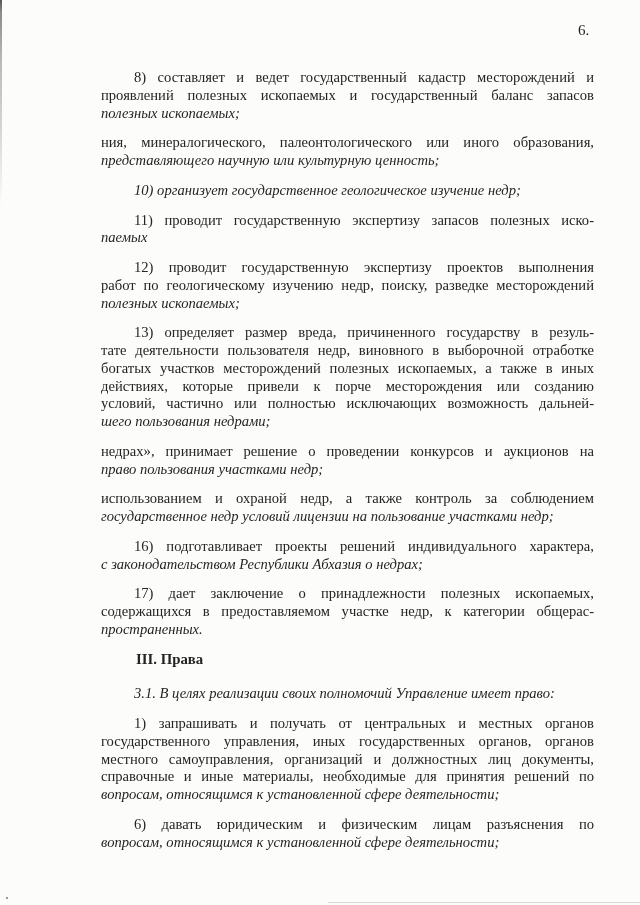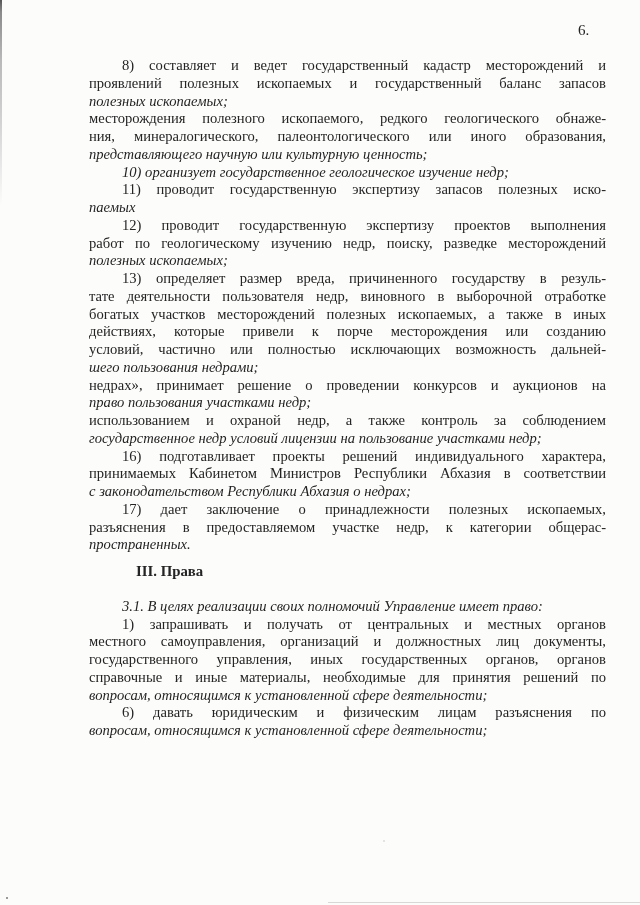--- a/index.html
+++ b/index.html
@@ -20,21 +20,21 @@
     font-size: 15px; line-height: 18px;
   }
   .doc-body {
     position: absolute;
     top: 57px; left: 89px;
     width: 517px;
     font-size: 14.6px;
     line-height: 17.75px;
     text-rendering: optimizeLegibility;
   }
-  .paragraph { margin: 0; }
+  .paragraph { margin: 12px; }
   .line {
     height: 17.75px;
     overflow: hidden;
     text-align: justify;
     text-align-last: justify;
     white-space: normal;
   }
   .line.first { text-indent: 33px; }
   .line.last { text-align: left; text-align-last: left; font-style: italic; }
   .heading {
@@ -71,21 +71,20 @@
 <div class="scan-page" style="--bg: #fcfcfb; --fg: #242424;">
   <div class="page-number">6.</div>
 
   <div class="doc-body">
       <div class="paragraph">
         <div class="line first">8) составляет и ведет государственный кадастр месторождений и</div>
         <div class="line">проявлений полезных ископаемых и государственный баланс запасов</div>
         <div class="line last">полезных ископаемых;</div>
       </div>
       <div class="paragraph">
-        <div class="line">месторождения полезного ископаемого, редкого геологического обнаже-</div>
         <div class="line">ния, минералогического, палеонтологического или иного образования,</div>
         <div class="line last">представляющего научную или культурную ценность;</div>
       </div>
       <div class="paragraph">
         <div class="line first last">10) организует государственное геологическое изучение недр;</div>
       </div>
       <div class="paragraph">
         <div class="line first">11) проводит государственную экспертизу запасов полезных иско-</div>
         <div class="line last">паемых</div>
       </div>
@@ -105,36 +104,35 @@
       <div class="paragraph">
         <div class="line">недрах», принимает решение о проведении конкурсов и аукционов на</div>
         <div class="line last">право пользования участками недр;</div>
       </div>
       <div class="paragraph">
         <div class="line">использованием и охраной недр, а также контроль за соблюдением</div>
         <div class="line last">государственное недр условий лицензии на пользование участками недр;</div>
       </div>
       <div class="paragraph">
         <div class="line first">16) подготавливает проекты решений индивидуального характера,</div>
-        <div class="line">принимаемых Кабинетом Министров Республики Абхазия в соответствии</div>
         <div class="line last">с законодательством Республики Абхазия о недрах;</div>
       </div>
       <div class="paragraph">
         <div class="line first">17) дает заключение о принадлежности полезных ископаемых,</div>
-        <div class="line">разъяснения в предоставляемом участке недр, к категории общерас-</div>
+        <div class="line">содержащихся в предоставляемом участке недр, к категории общерас-</div>
         <div class="line last">пространенных.</div>
       </div>
       <div class="heading">III. Права</div>
       <div class="paragraph">
         <div class="line first last">3.1. В целях реализации своих полномочий Управление имеет право:</div>
       </div>
       <div class="paragraph">
         <div class="line first">1) запрашивать и получать от центральных и местных органов</div>
+        <div class="line">государственного управления, иных государственных органов, органов</div>
         <div class="line">местного самоуправления, организаций и должностных лиц документы,</div>
-        <div class="line">государственного управления, иных государственных органов, органов</div>
         <div class="line">справочные и иные материалы, необходимые для принятия решений по</div>
         <div class="line last">вопросам, относящимся к установленной сфере деятельности;</div>
       </div>
       <div class="paragraph">
         <div class="line first">6) давать юридическим и физическим лицам разъяснения по</div>
         <div class="line last">вопросам, относящимся к установленной сфере деятельности;</div>
       </div>
     </div>
 
   <div class="artifact-left-edge"></div>

